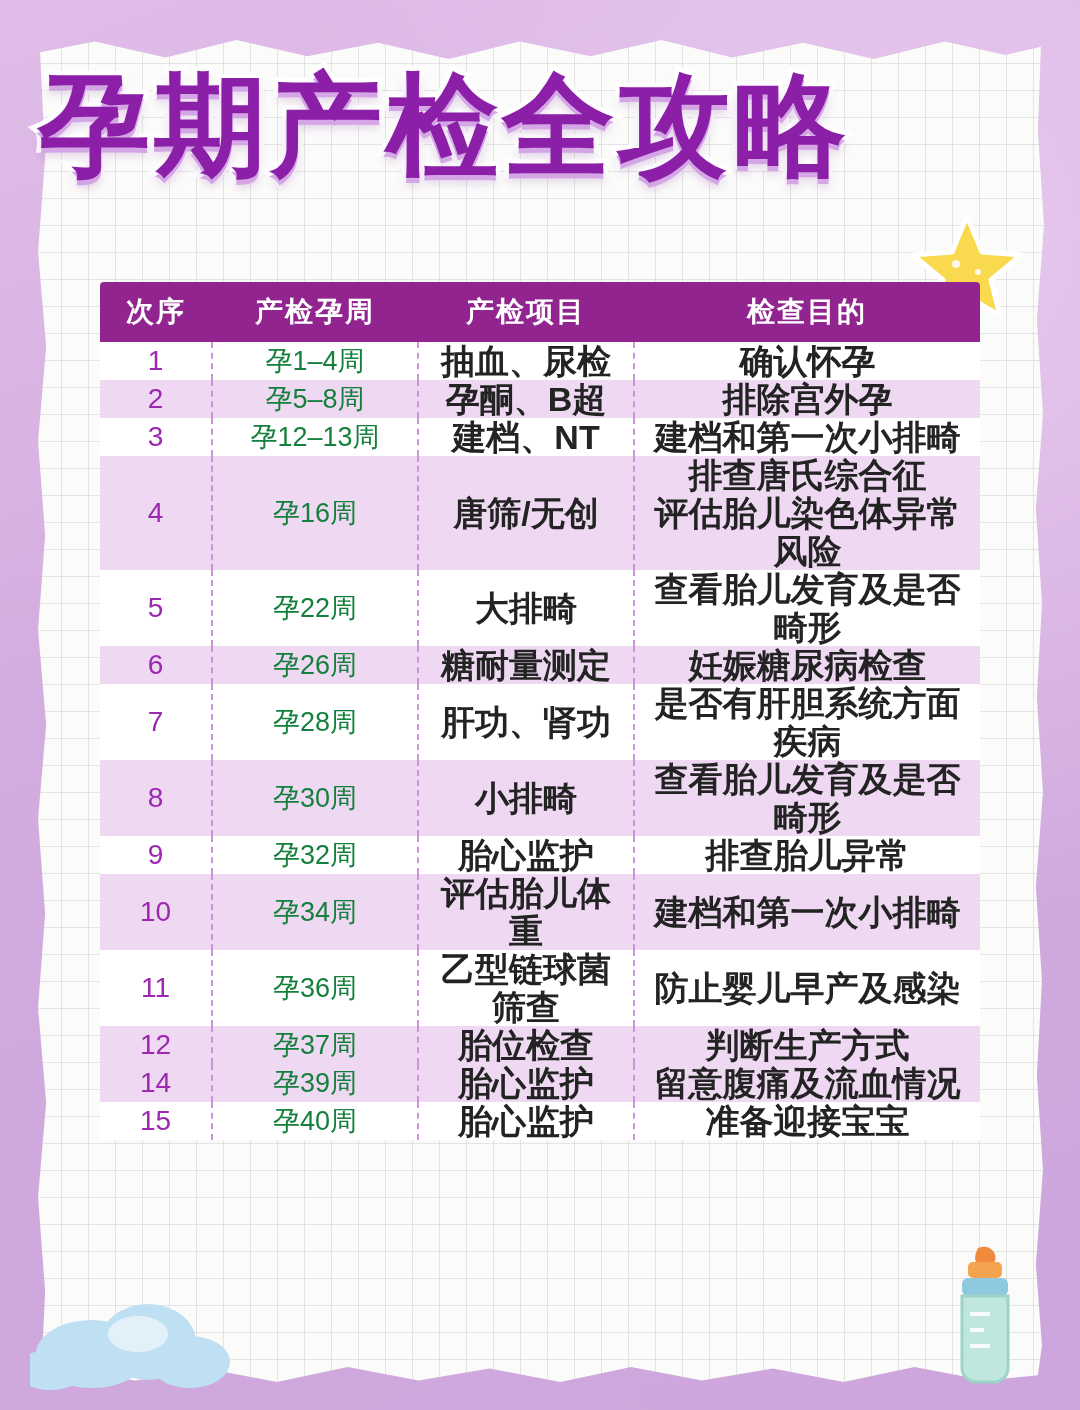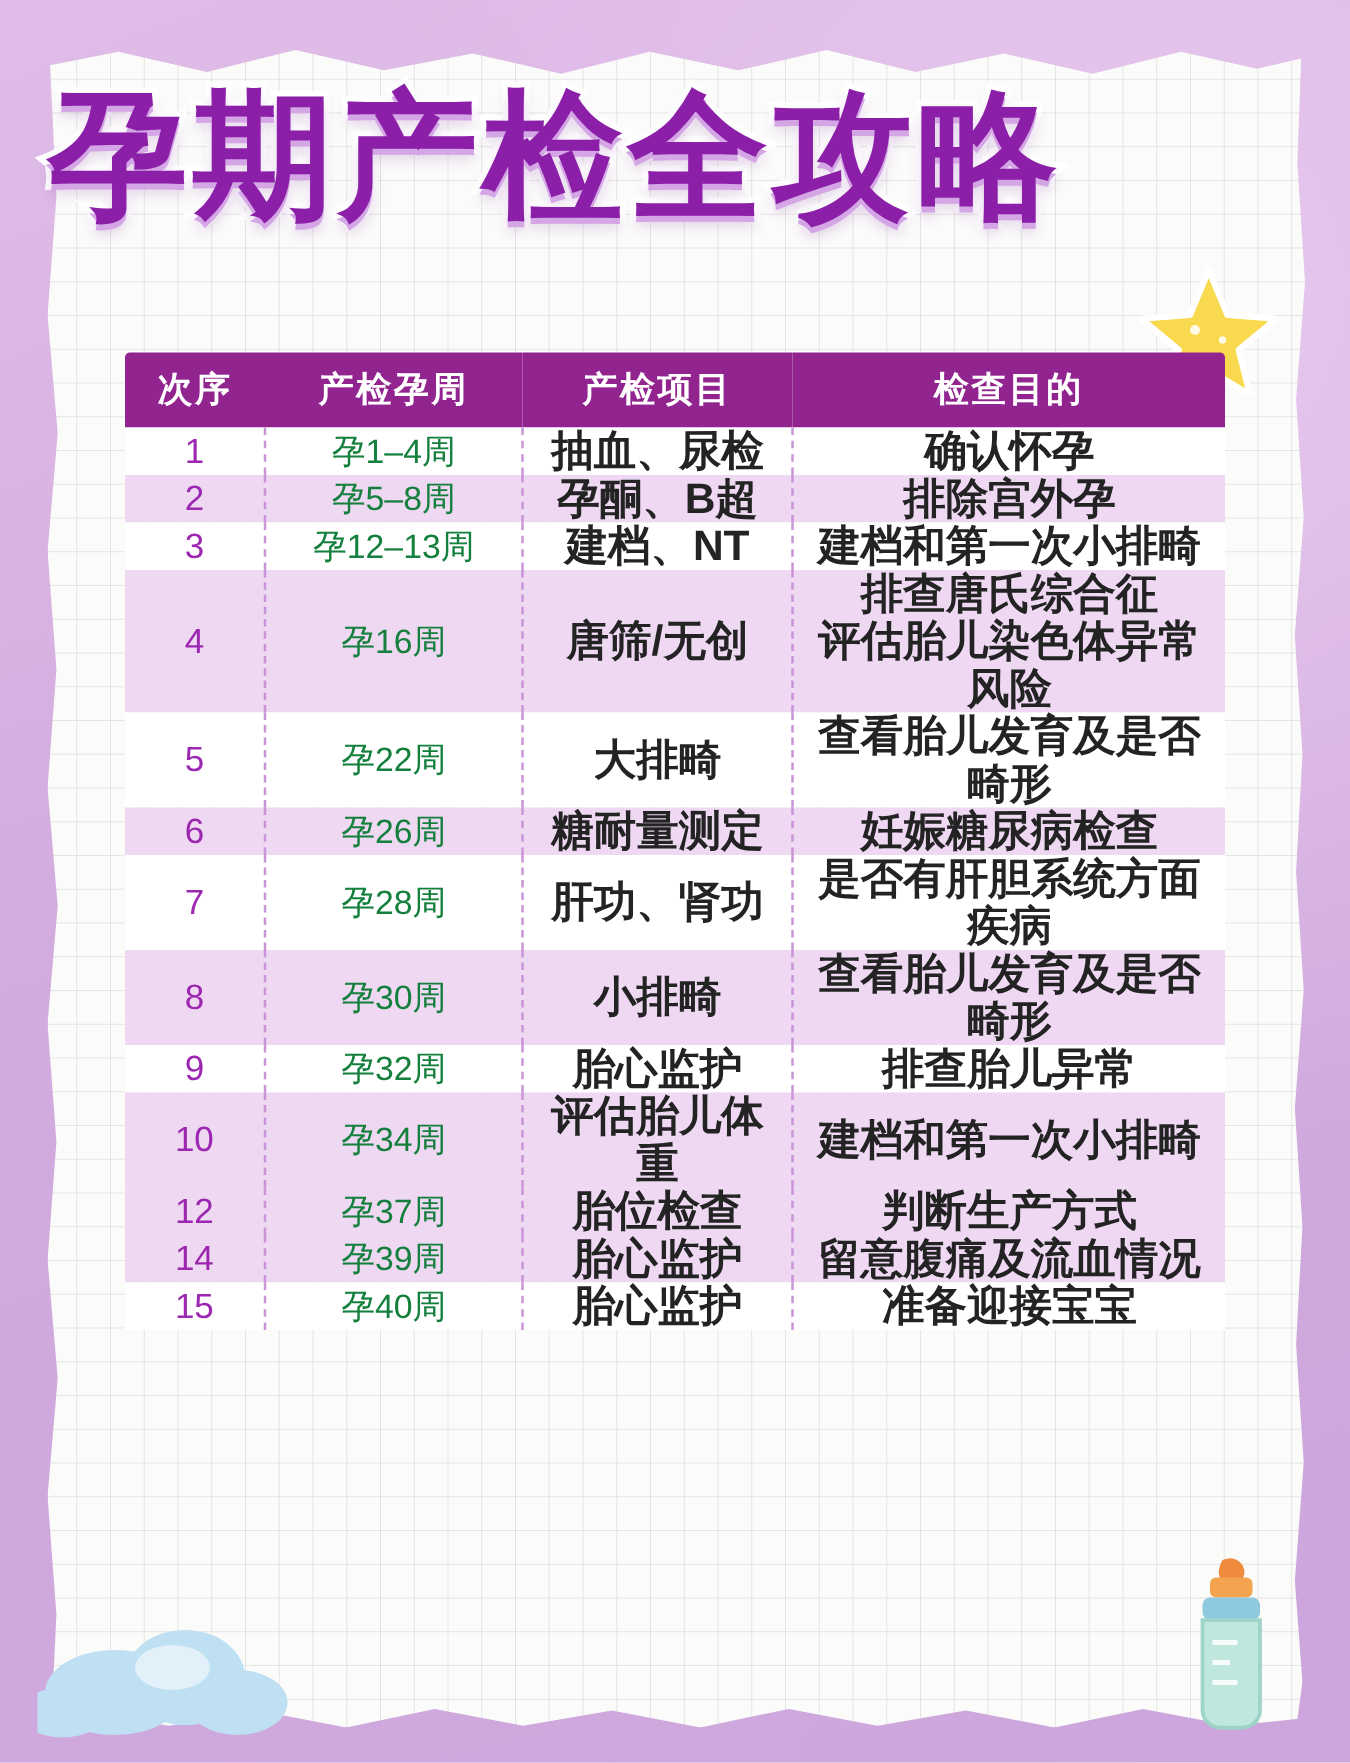--- a/index.html
+++ b/index.html
@@ -302,20 +302,28 @@
             </td>
           </tr>
           <tr class="even">
             <td class="col-idx">10</td>
             <td class="col-week">孕34周</td>
             <td class="col-item">评估胎儿体重</td>
             <td class="col-purpose">
               <span class="cell-line">建档和第一次小排畸</span>
             </td>
           </tr>
+          <tr class="odd">
+            <td class="col-idx">11</td>
+            <td class="col-week">孕36周</td>
+            <td class="col-item">乙型链球菌筛查</td>
+            <td class="col-purpose">
+              <span class="cell-line">防止婴儿早产及感染</span>
+            </td>
+          </tr>
           <tr class="even">
             <td class="col-idx">12</td>
             <td class="col-week">孕37周</td>
             <td class="col-item">胎位检查</td>
             <td class="col-purpose">
               <span class="cell-line">判断生产方式</span>
             </td>
           </tr>
           <tr class="even">
             <td class="col-idx">14</td>

